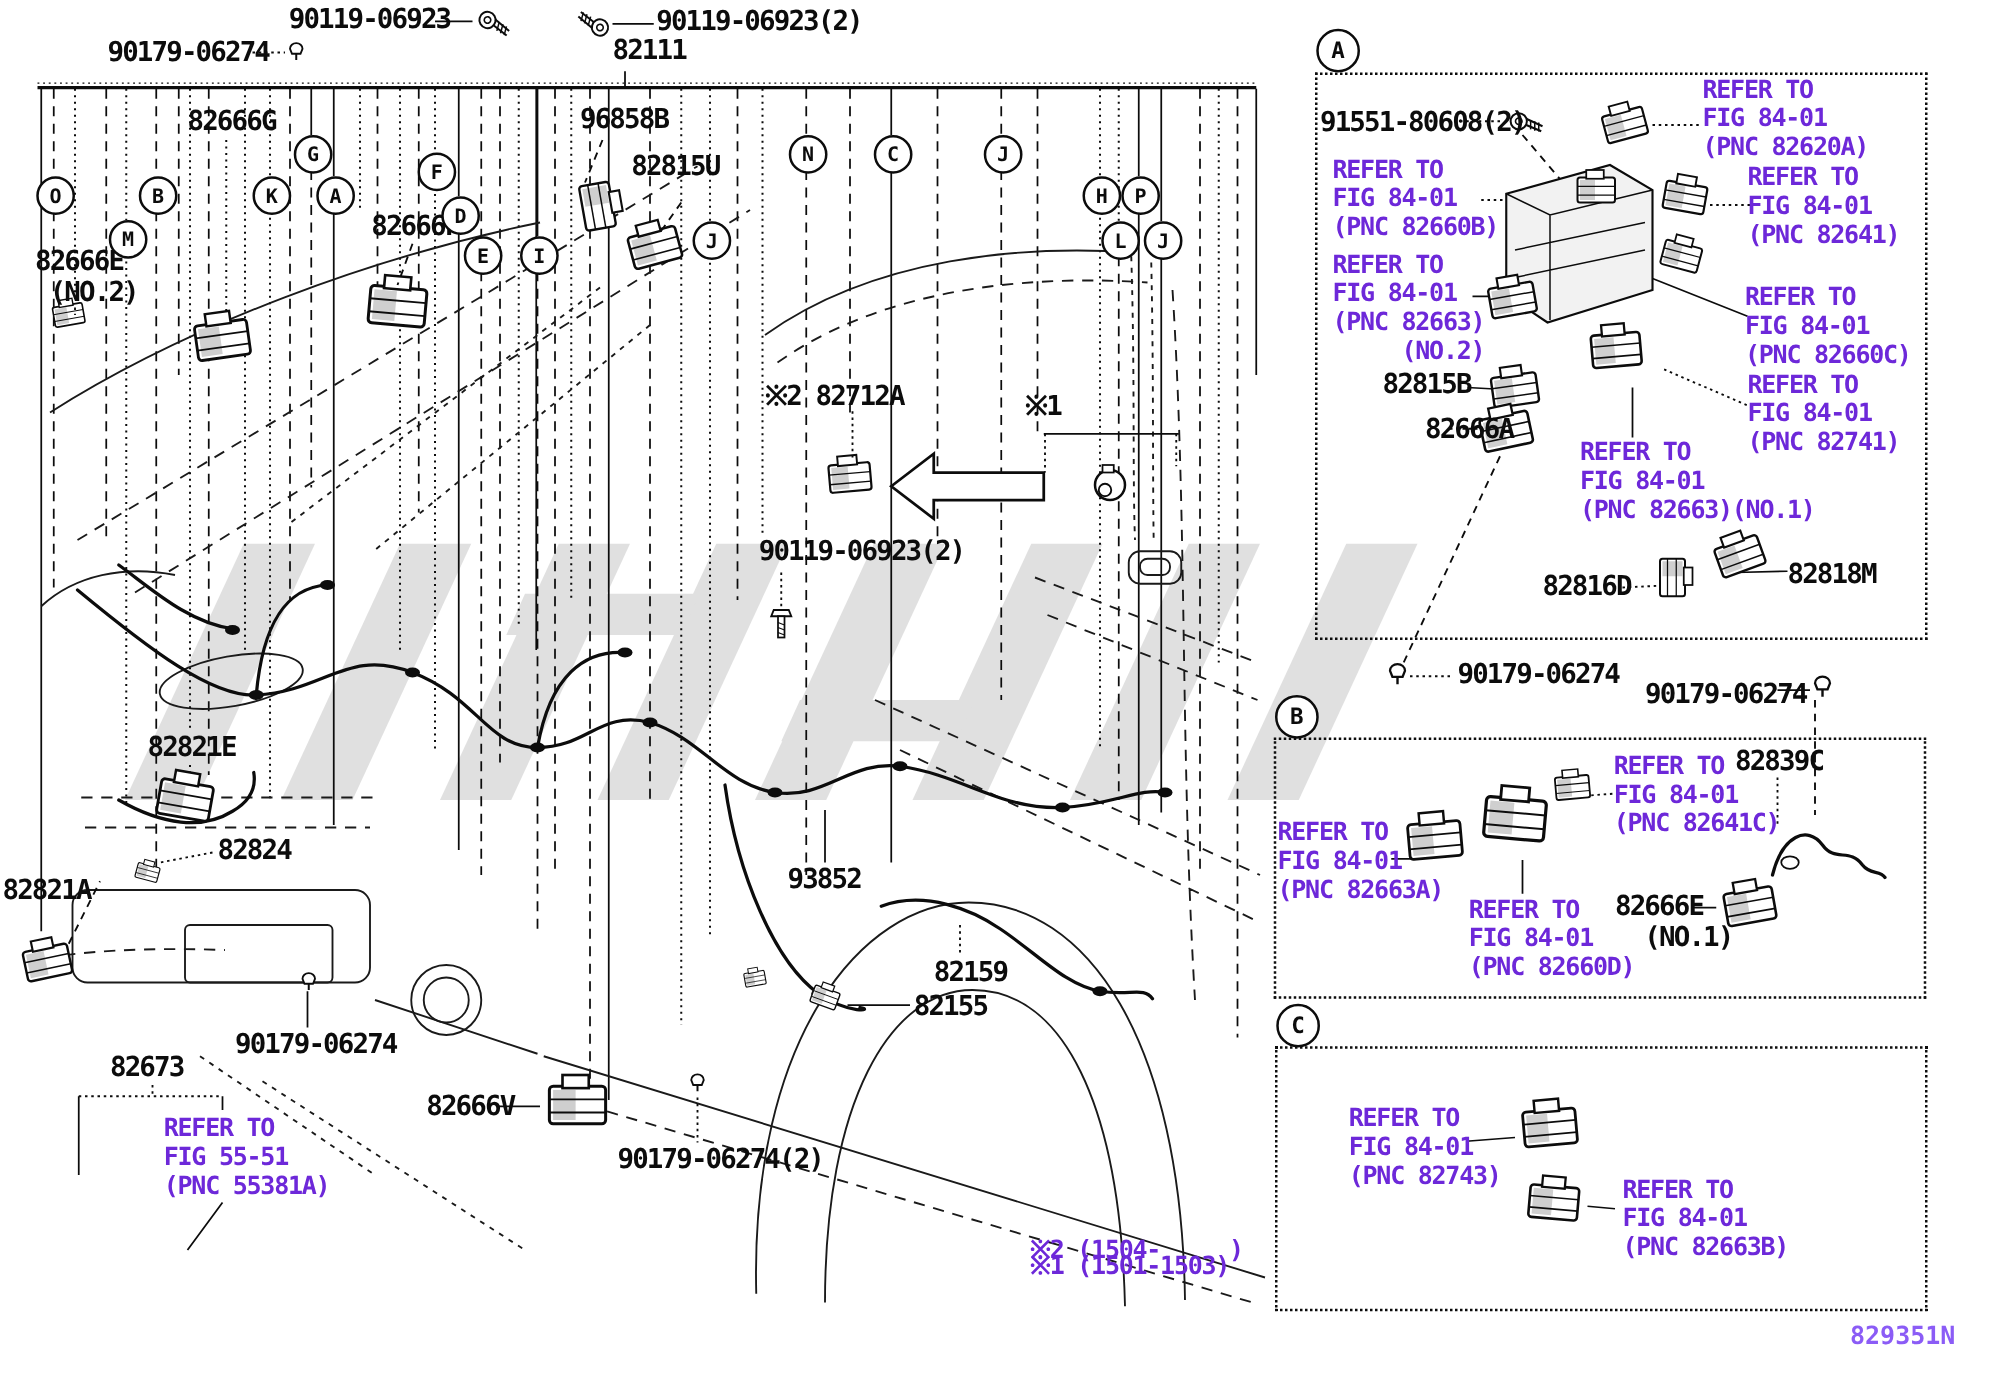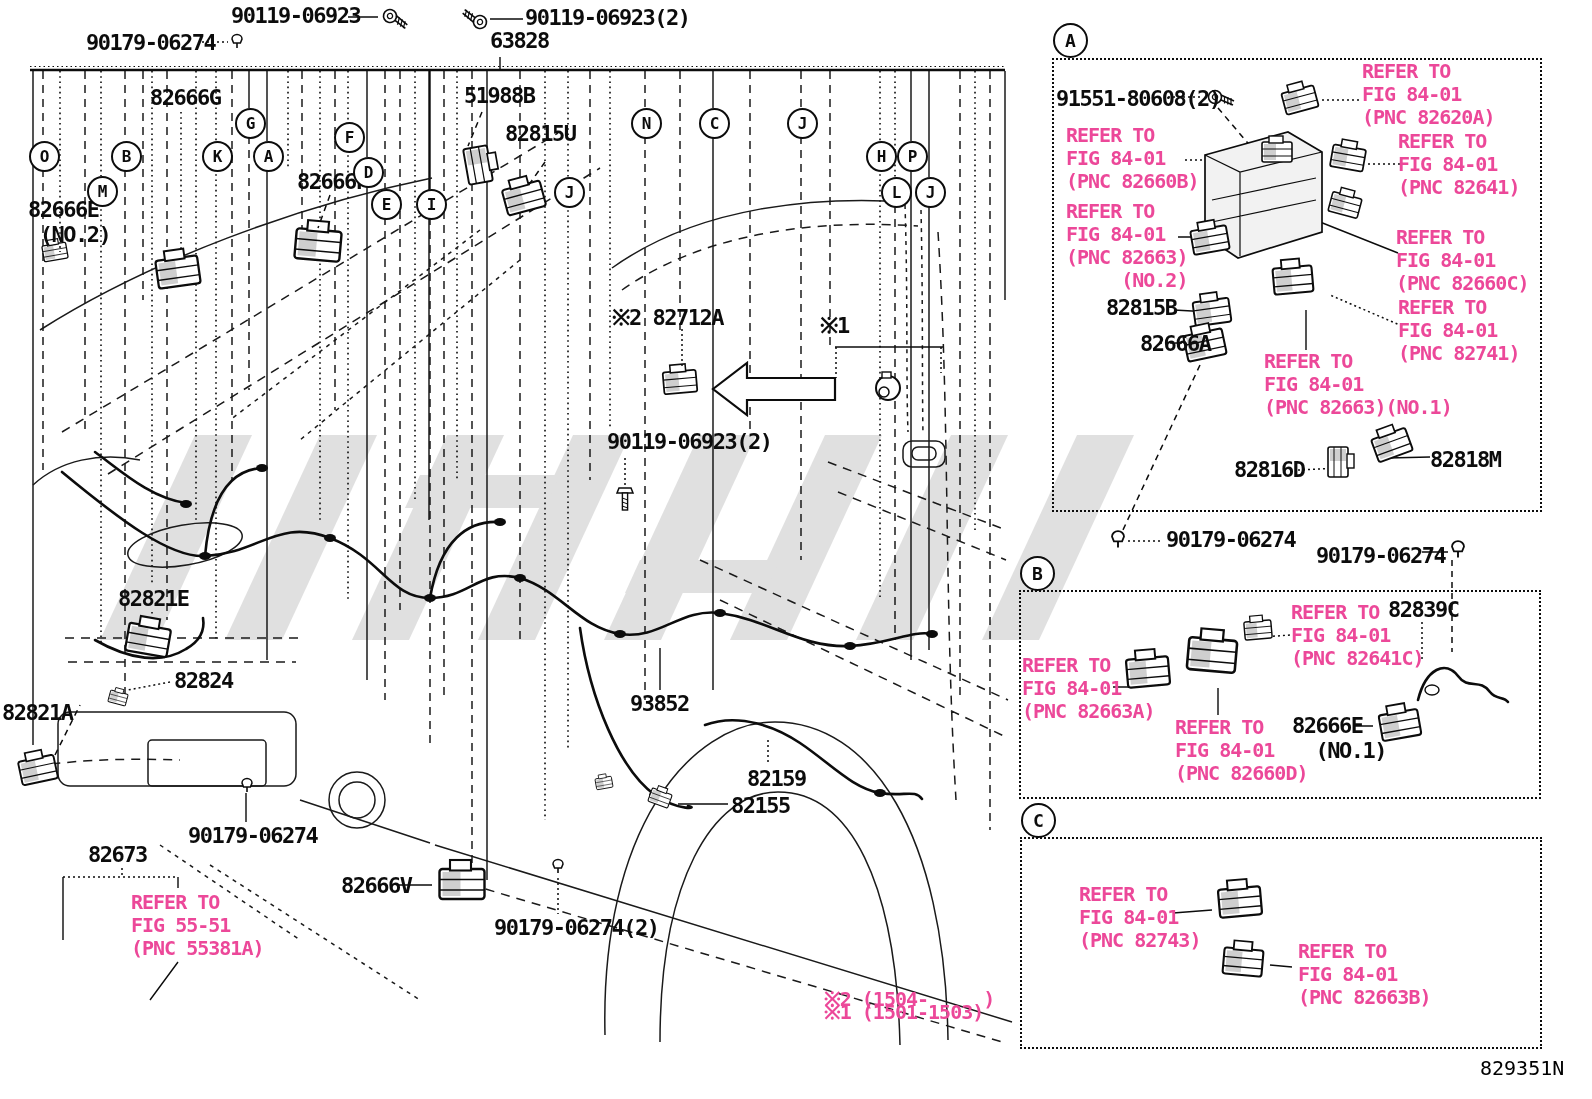--- a/index.html
+++ b/index.html
@@ -2,22 +2,22 @@
 <html><head>
 <meta charset="utf-8">
 <style>
   html,body{margin:0;padding:0;background:#fff;}
   .stage{position:relative;width:1592px;height:1099px;background:#fff;overflow:hidden;
          font-family:"DejaVu Sans Mono", monospace;color:#0c0c0c;}
   svg{position:absolute;left:0;top:0;}
   .lbl{position:absolute;font-weight:700;font-size:22px;letter-spacing:-1.5px;
        line-height:1.12;white-space:pre-line;color:#0c0c0c;}
   .rt{position:absolute;font-weight:700;font-size:20px;letter-spacing:-1px;
-      line-height:1.15;white-space:pre-line;color:#ec4899;}
-  .doc{position:absolute;font-weight:400;font-size:20px;letter-spacing:0;color:#000000;}
+      line-height:1.15;white-space:pre-line;color:#6d28d9;}
+  .doc{position:absolute;font-weight:700;font-size:20px;letter-spacing:0;color:#8b5cf6;}
   .co{position:absolute;width:27px;height:27px;border:2.2px solid #0c0c0c;border-radius:50%;
       background:#fff;display:flex;align-items:center;justify-content:center;
       font-weight:700;font-size:16px;z-index:5;}
   .co2{position:absolute;width:31px;height:31px;border:2.4px solid #0c0c0c;border-radius:50%;
       background:#fff;display:flex;align-items:center;justify-content:center;
       font-weight:700;font-size:18px;z-index:5;}
   .panel{position:absolute;border:2px dotted #0c0c0c;background:transparent;}
 </style>
 </head>
 <body>
@@ -187,23 +187,23 @@
   </g>
 </svg>
 
 <div class="panel" style="left:1052px;top:58px;width:486px;height:450px"></div>
 <div class="panel" style="left:1019px;top:590px;width:518px;height:205px"></div>
 <div class="panel" style="left:1020px;top:837px;width:518px;height:208px"></div>
 
 <div class="lbl" style="left:231px;top:4px">90119-06923</div>
 <div class="lbl" style="left:525px;top:6px">90119-06923(2)</div>
 <div class="lbl" style="left:86px;top:31px">90179-06274</div>
-<div class="lbl" style="left:490px;top:29px">63828</div>
+<div class="lbl" style="left:490px;top:29px">82111</div>
 <div class="lbl" style="left:150px;top:86px">82666G</div>
-<div class="lbl" style="left:464px;top:84px">51988B</div>
+<div class="lbl" style="left:464px;top:84px">96858B</div>
 <div class="lbl" style="left:505px;top:122px">82815U</div>
 <div class="lbl" style="left:297px;top:170px">82666F</div>
 <div class="lbl" style="left:28px;top:198px">82666E
 &nbsp;(NO.2)</div>
 <div class="lbl" style="left:612px;top:306px">※2 82712A</div>
 <div class="lbl" style="left:820px;top:314px">※1</div>
 <div class="lbl" style="left:607px;top:430px">90119-06923(2)</div>
 <div class="lbl" style="left:118px;top:587px">82821E</div>
 <div class="lbl" style="left:174px;top:669px">82824</div>
 <div class="lbl" style="left:2px;top:701px">82821A</div>

